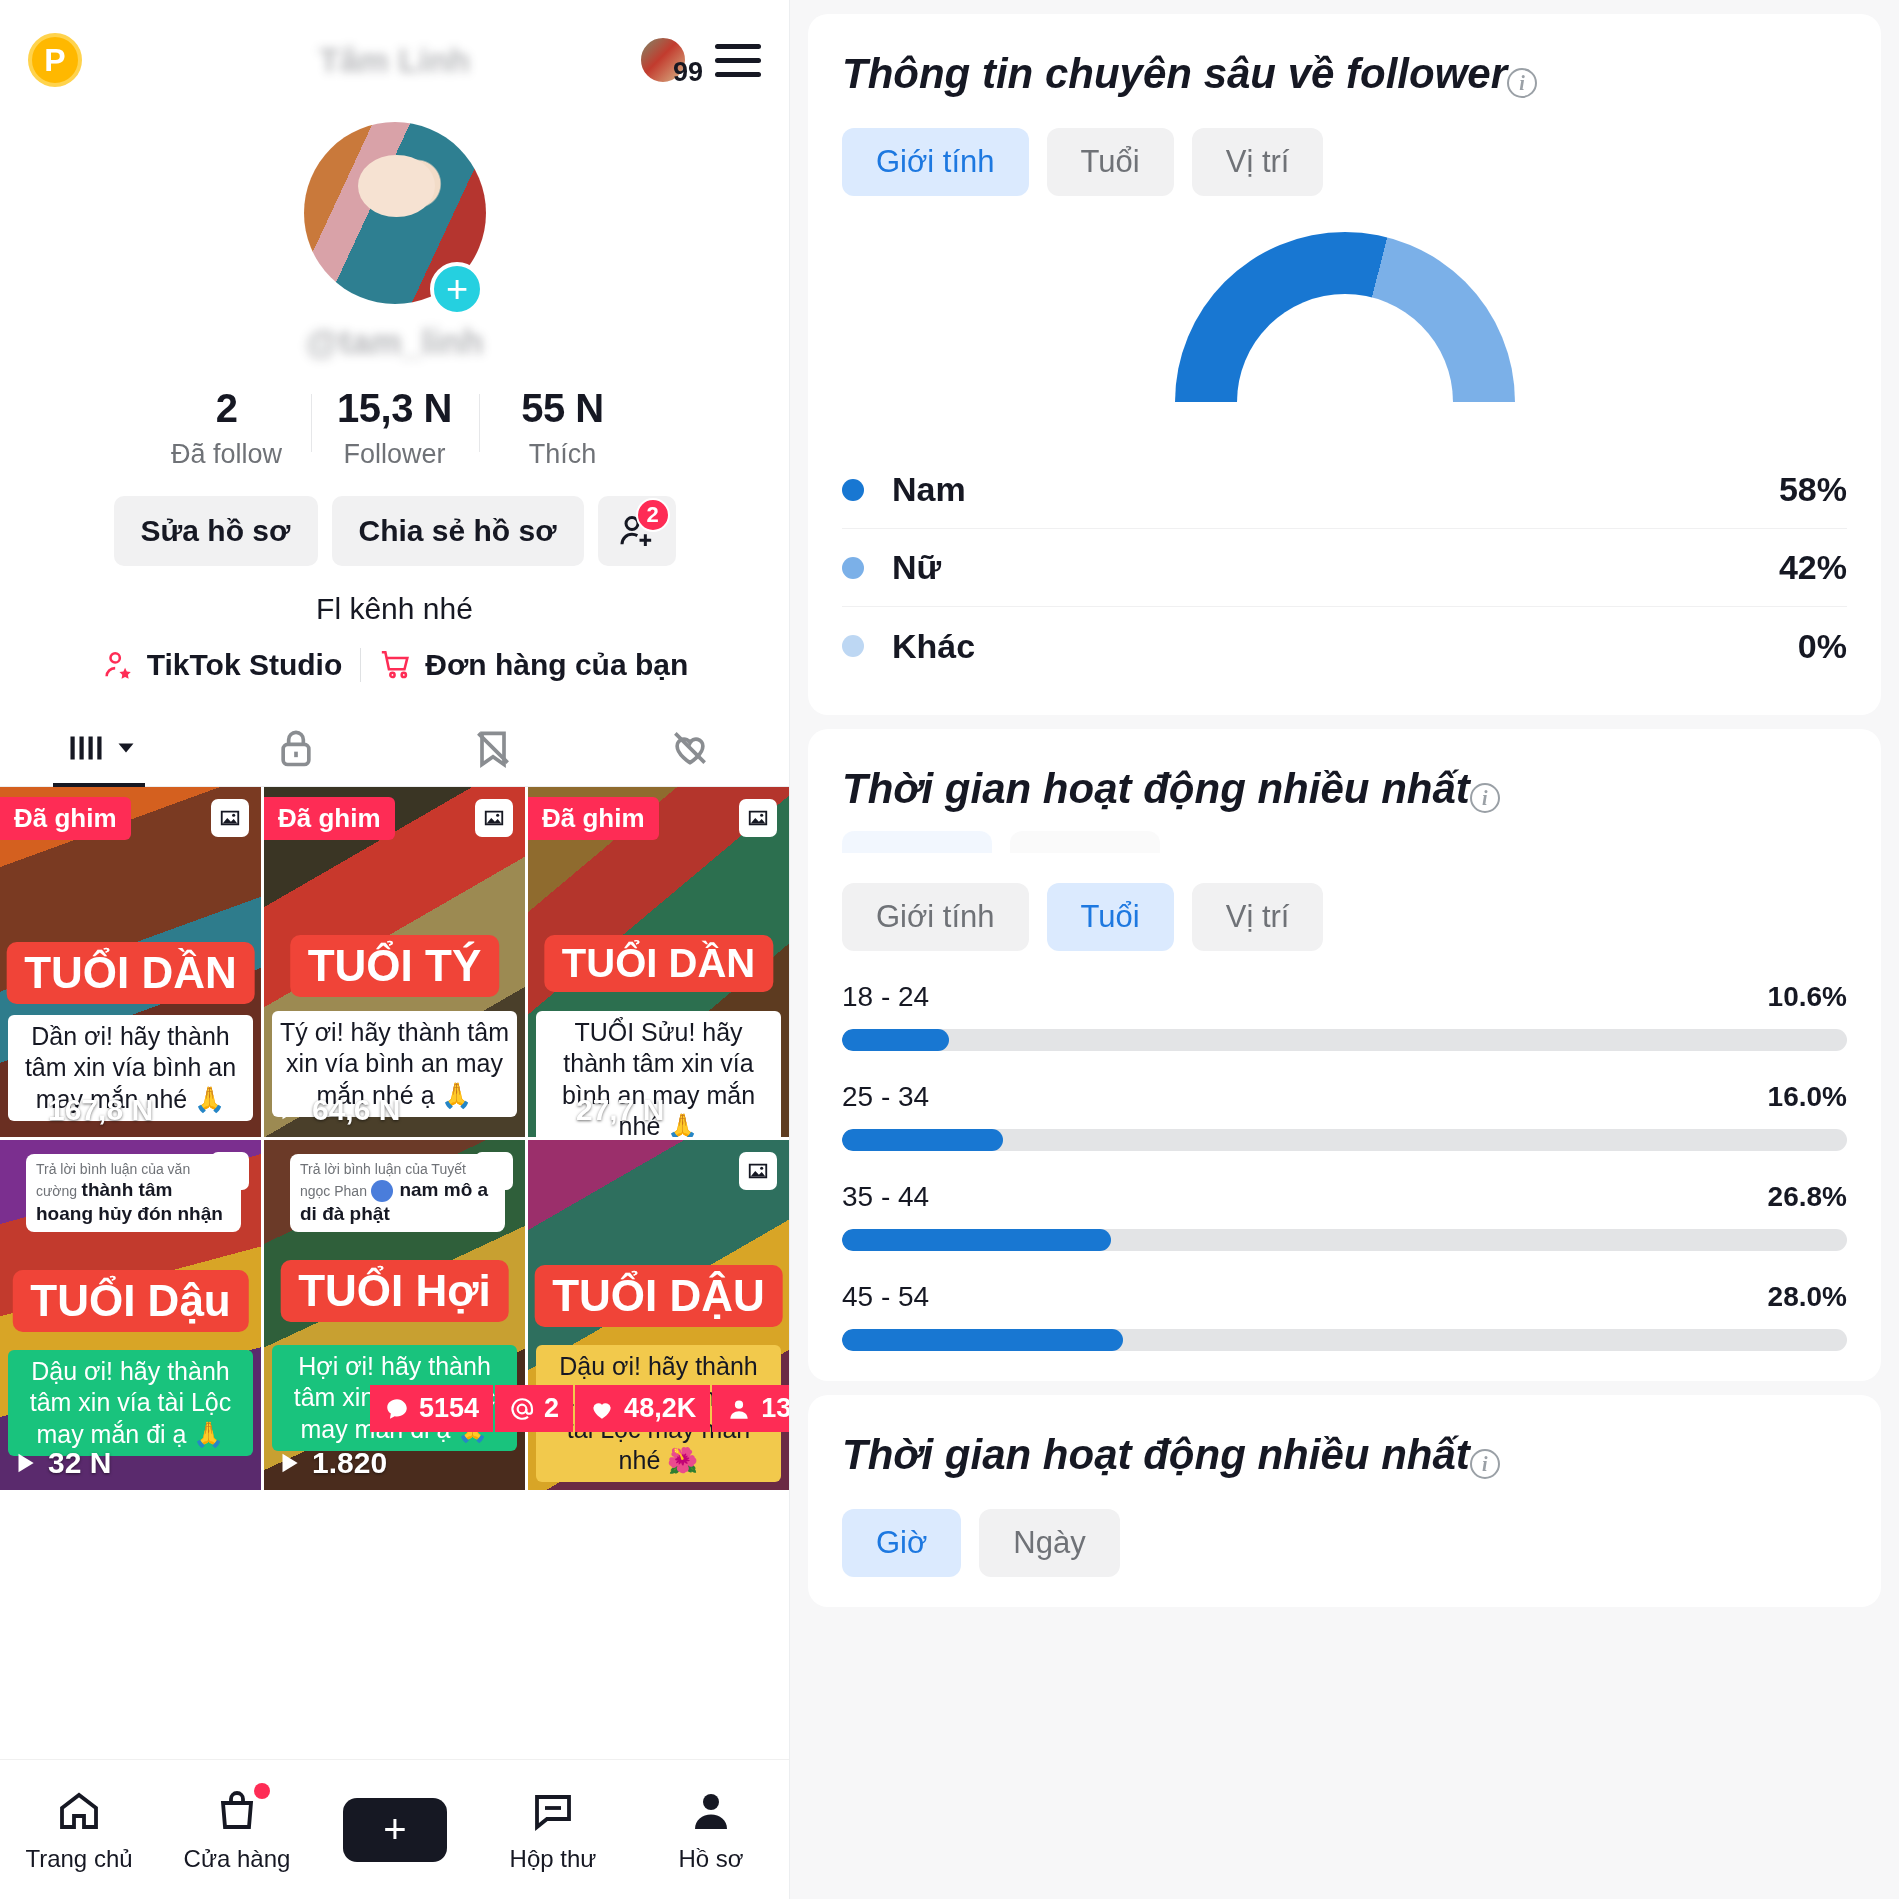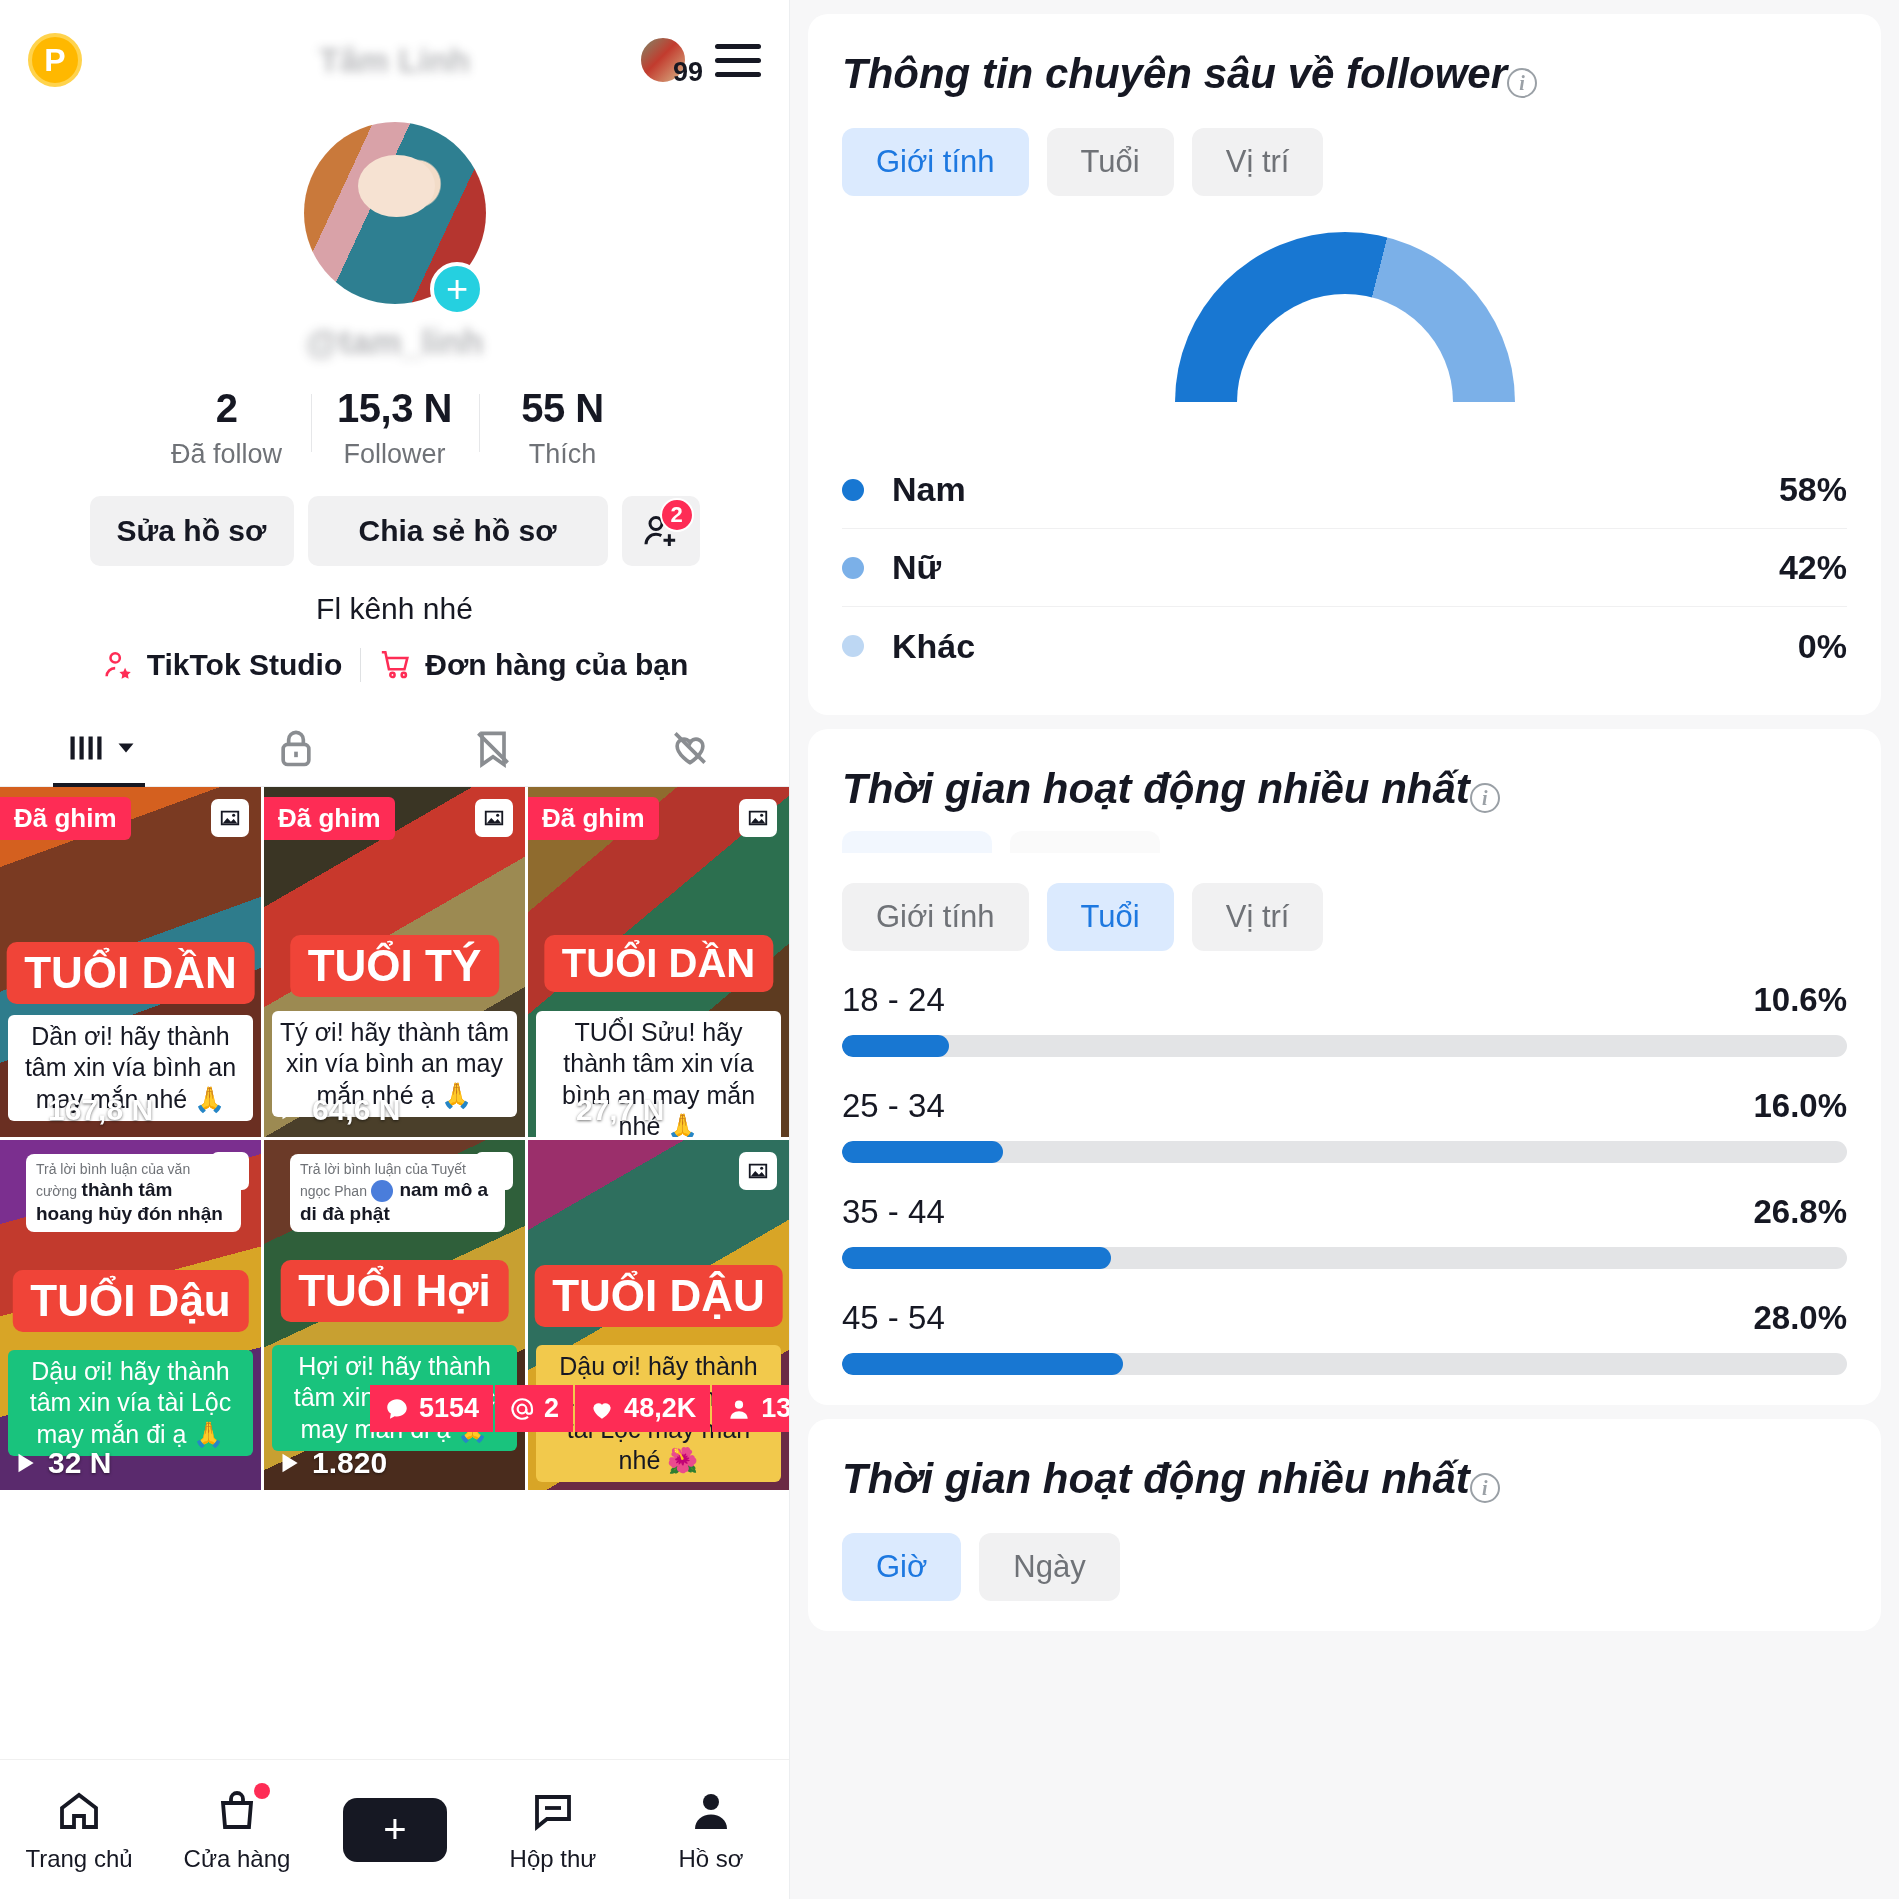--- a/index.html
+++ b/index.html
@@ -82,21 +82,21 @@
   .stat .num { font-size: 40px; font-weight: 700; color: #161823; letter-spacing:-.5px; }
   .stat .lbl { font-size: 27px; color: #6f7277; margin-top: 8px; text-align: center; }
 
   .actions { display:flex; justify-content:center; gap:14px; margin-top: 26px; }
   .btn-pill {
     background:#f1f1f2; border-radius: 10px; height: 70px;
     display:flex; align-items:center; justify-content:center;
     font-size: 30px; font-weight: 600; color:#161823;
   }
   .btn-edit { width: 204px; }
-  .btn-share { width: 300px; }
+  .btn-share { width: 252px; }
   .btn-icon { width: 78px; position: relative; }
   .btn-icon .badge {
     position:absolute; right:6px; top:2px; min-width:34px; height:34px;
     background:#fe2c55; color:#fff; border-radius:17px; font-size:22px;
     display:flex; align-items:center; justify-content:center; font-weight:700;
     border:2px solid #fff;
   }
   .bio { text-align:center; margin-top:26px; font-size:30px; color:#161823; }
   .links { display:flex; justify-content:center; align-items:center; gap:18px; margin-top:22px; font-size:30px; font-weight:600; color:#161823; }
   .links .sep { width:1px; height:34px; background:#dfe1e3; }
@@ -197,21 +197,21 @@
     display:flex; align-items:center; height:78px; border-bottom:1px solid #f0f0f1;
     font-size:34px; color:#161823;
   }
   .legend-row:last-child { border-bottom:none; }
   .legend-row .dot { width:22px; height:22px; border-radius:50%; margin-right:28px; }
   .legend-row .name { font-weight:600; }
   .legend-row .val { margin-left:auto; font-weight:600; }
 
   .agebars { margin-top:24px; }
   .agerow { margin-top:30px; }
-  .agerow .top { display:flex; font-size:33px; color:#161823; }
+  .agerow .top { display:flex; font-size:28px; color:#161823; }
   .agerow .top .pct { margin-left:auto; font-weight:600; }
   .track { height:22px; background:#e3e4e6; border-radius:11px; margin-top:16px; overflow:hidden; }
   .track .fill { height:100%; background:#1877d2; border-radius:11px; }
 
   .ghost-seg { display:flex; gap:18px; margin-top:18px; opacity:.35; height:22px; overflow:hidden; }
   .ghost-seg div { width:150px; height:58px; border-radius:12px; background:#f1f1f2; }
   .ghost-seg div:first-child { background:#dbeafe; }
 </style>
 </head>
 <body>

